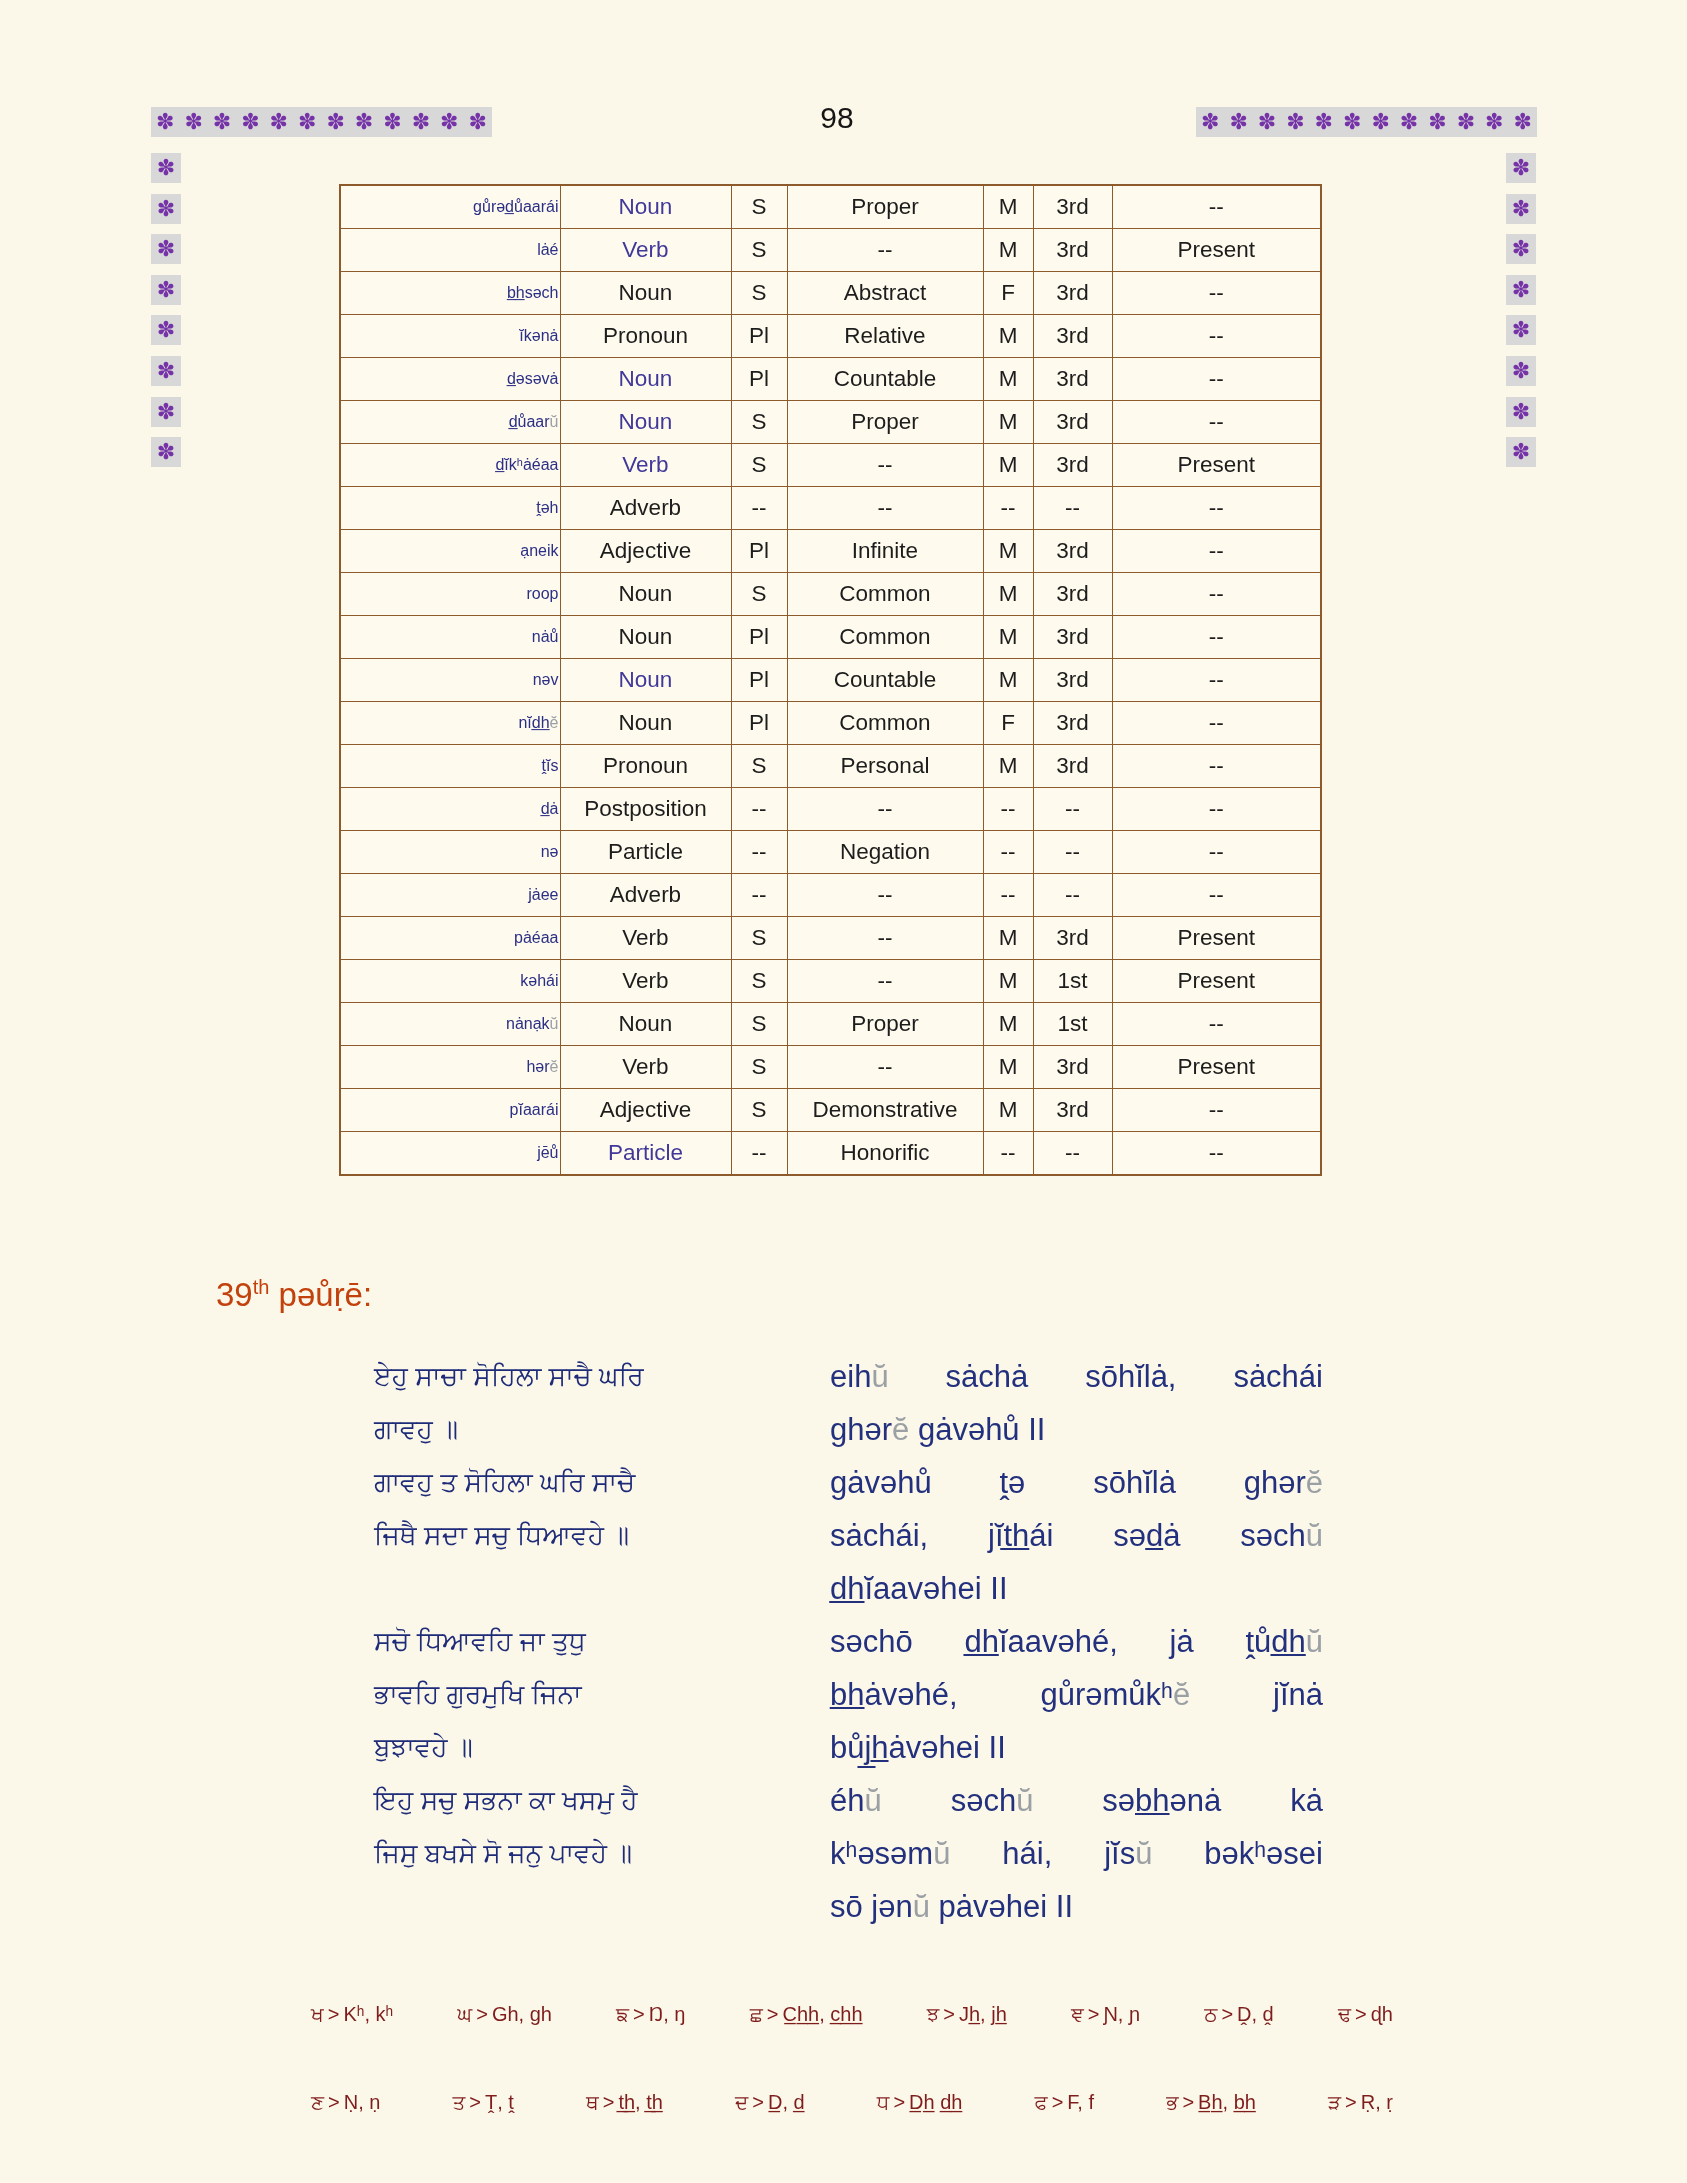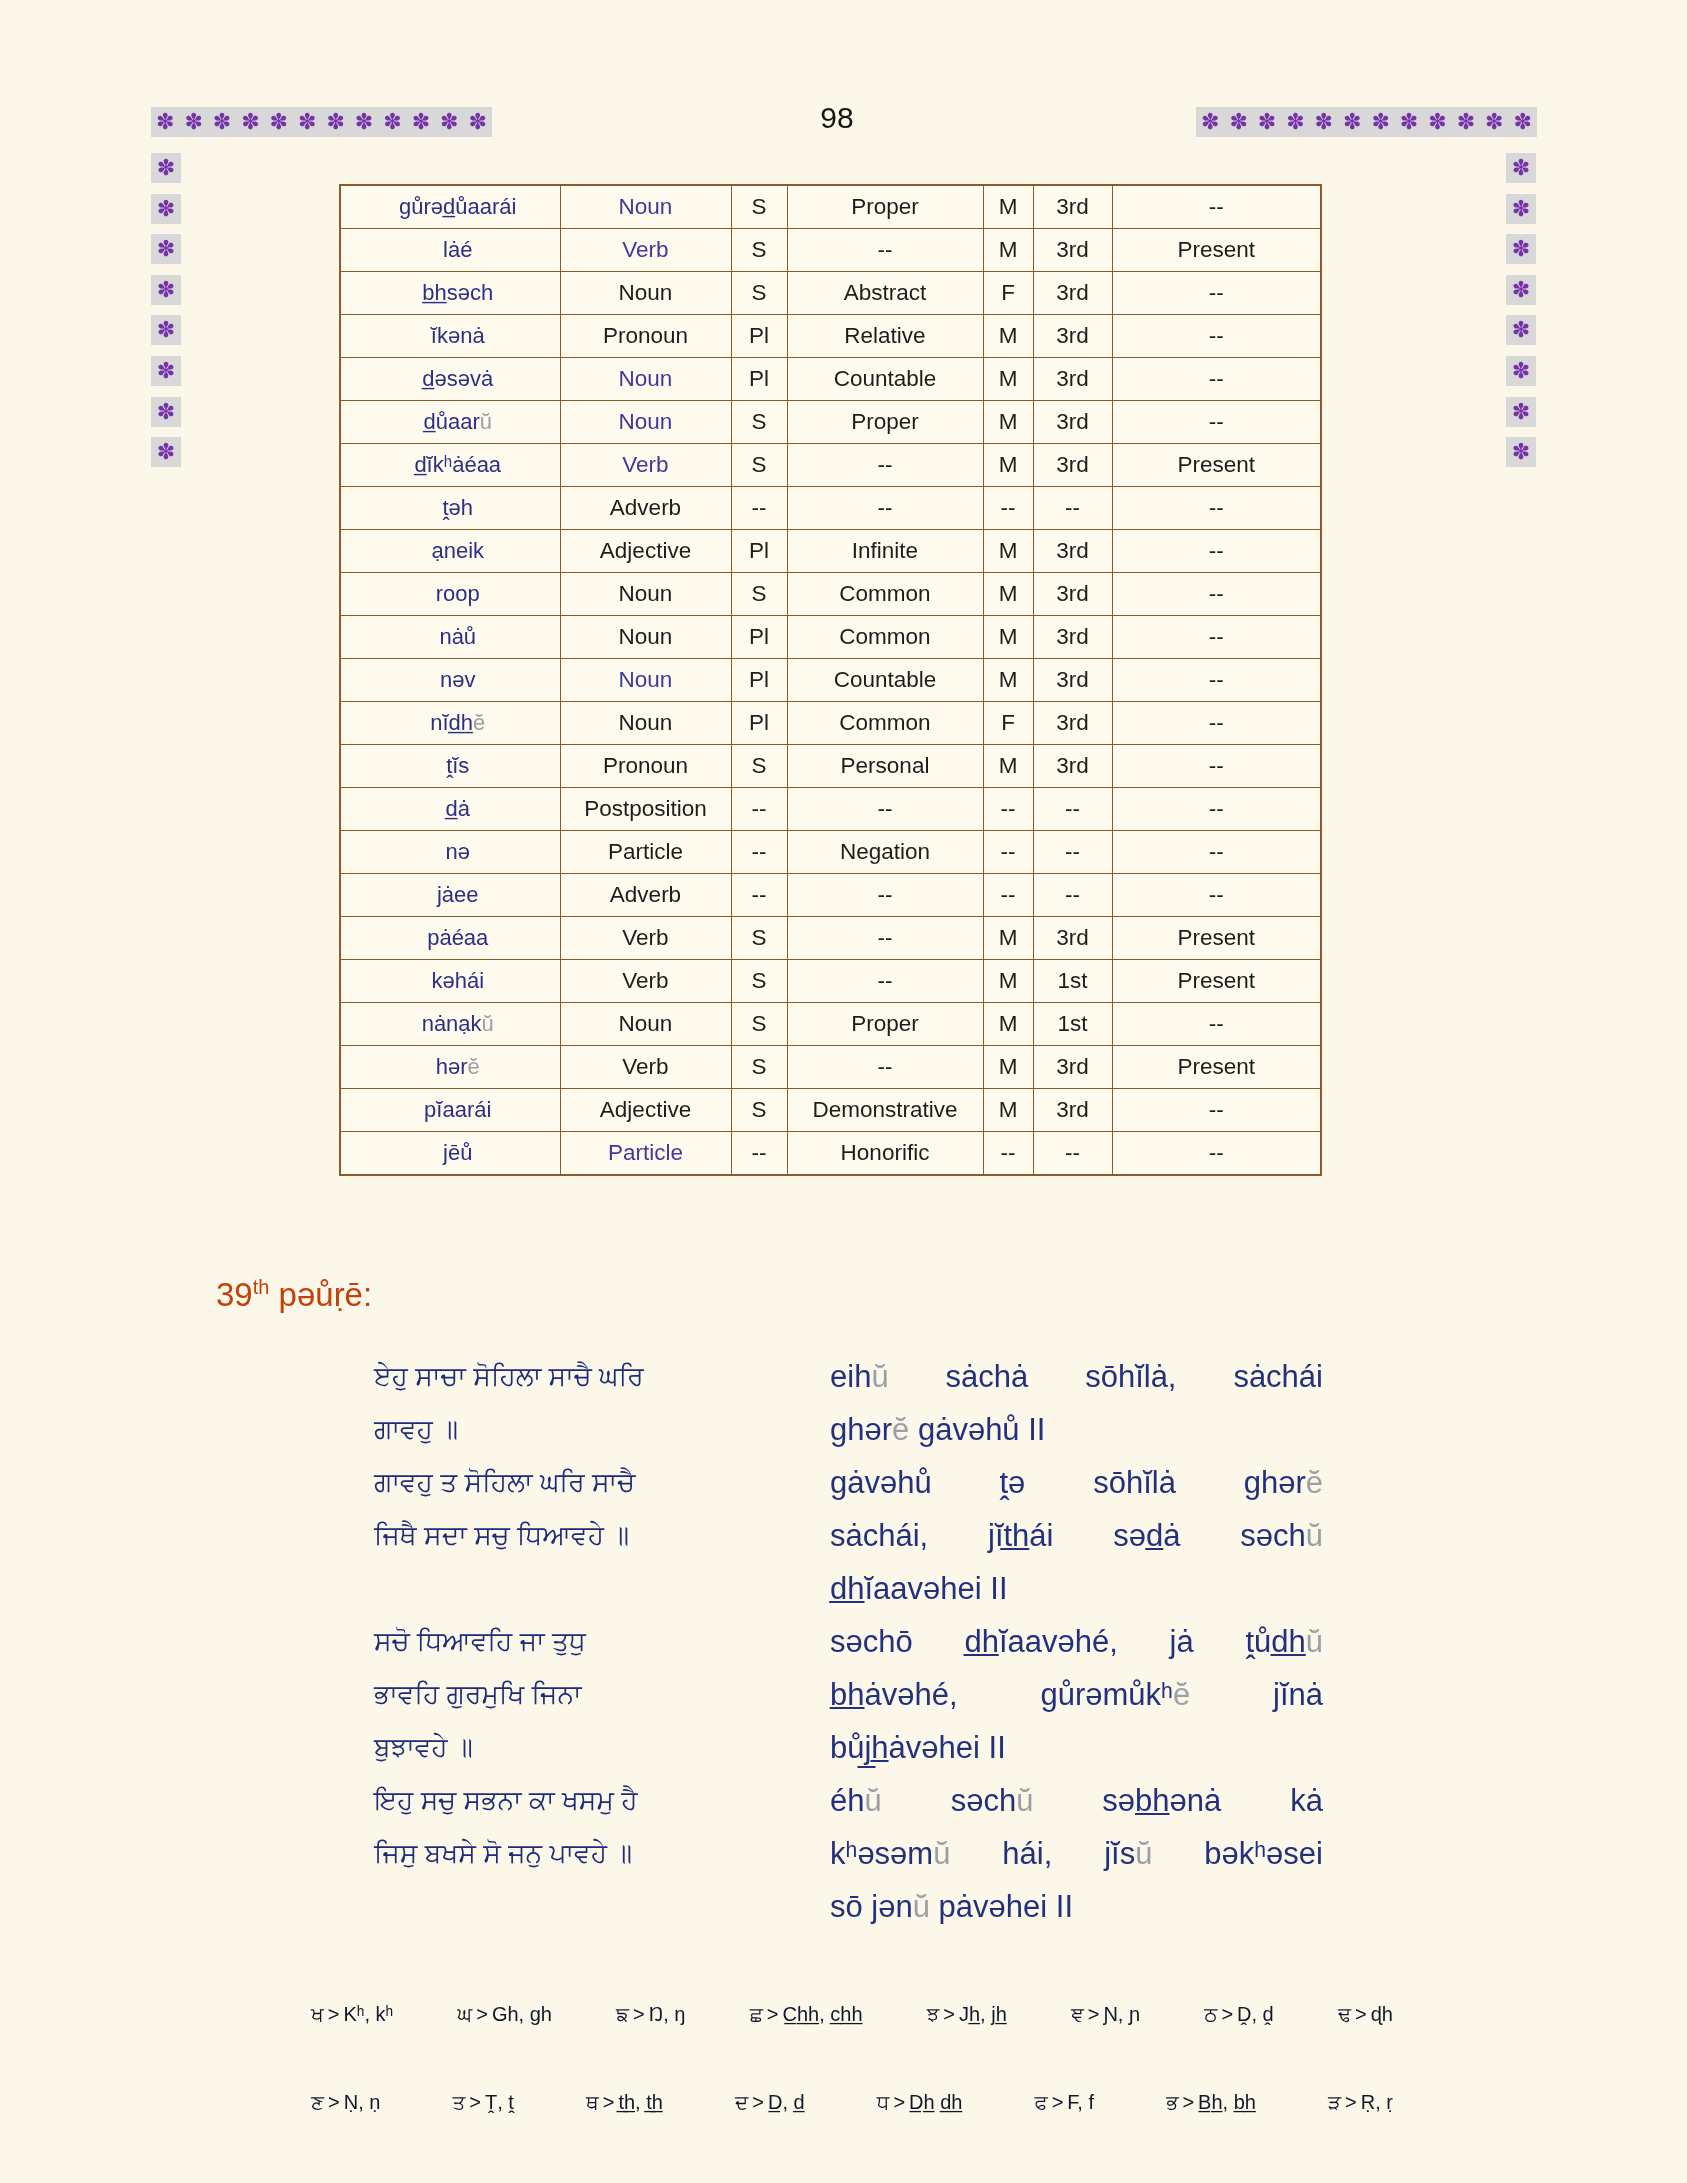--- a/index.html
+++ b/index.html
@@ -41,21 +41,21 @@
     position:absolute;left:339px;top:184px;width:980px;
     border-collapse:collapse;table-layout:fixed;
     background:#FEFBEE;
   }
   table.grammar td{
     border:1.7px solid #8D5A2B;
     height:40px;overflow:hidden;white-space:nowrap;
   }
   table.grammar{border:2.6px solid #8D5A2B;}
   td.word{
-    font-size:22px;color:#2B2F85;padding-left:16px;text-align:center;
+    font-size:16px;color:#2B2F85;padding-left:16px;text-align:right;
   }
   td.center{
     text-align:center;font-size:22.5px;color:#1d1d1d;
   }
   td.center.blue{color:#41399A;}
   .gr{color:#9BA0A5;}
   
   .heading{
     position:absolute;left:216px;top:1276px;
     font-size:33px;color:#c2410c;
@@ -69,21 +69,21 @@
   .gurmukhi .verse-group + .verse-group{margin-top:53px;}
   .translit{
     position:absolute;left:830px;top:1350px;width:493px;
     font-size:31px;line-height:53px;color:#22307E;
   }
   .translit .tline.j{text-align:justify;text-align-last:justify;}
   
   .footer-row{
     position:absolute;left:311px;width:1082px;
     display:flex;justify-content:space-between;align-items:baseline;
-    font-size:20px;color:#0f172a;white-space:nowrap;
+    font-size:20px;color:#7f1d1d;white-space:nowrap;
   }
   .footer-row-1{top:2003px;}
   .footer-row-2{top:2055px;margin-top:36px;}
   .map-item .sep{padding:0 4px;}
 </style>
 </head>
 <body>
 
 <div class="page">
 

